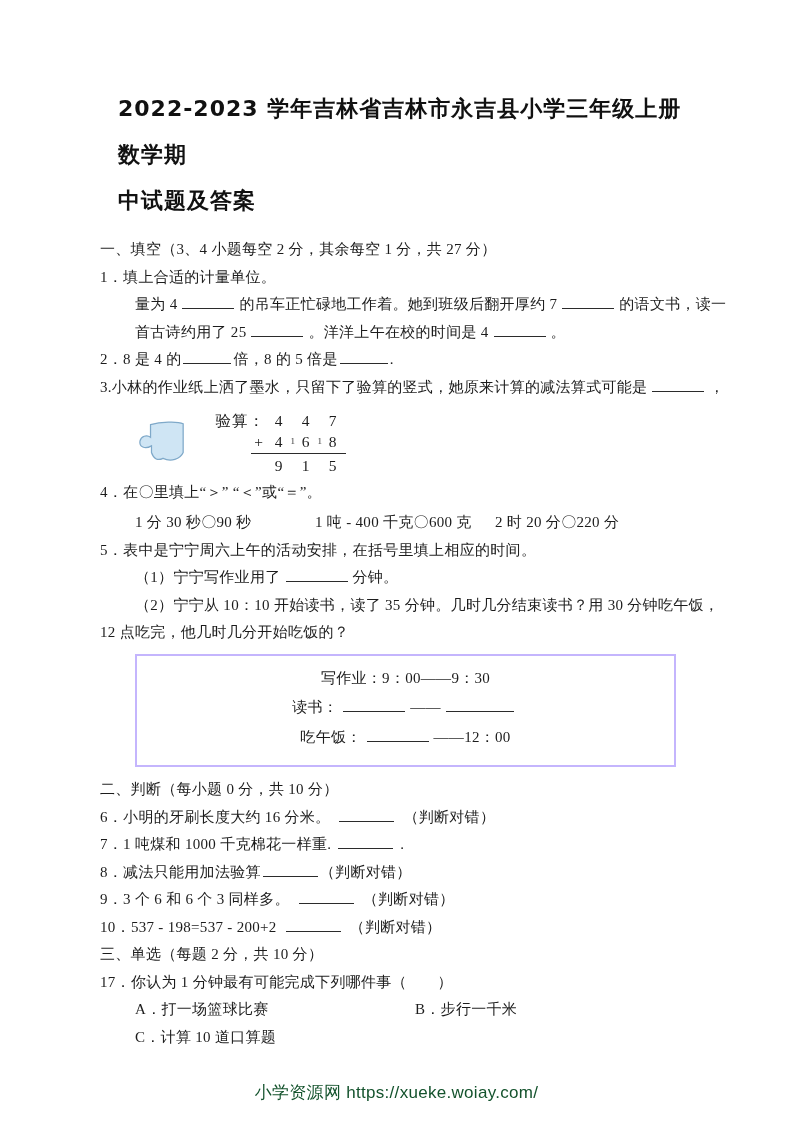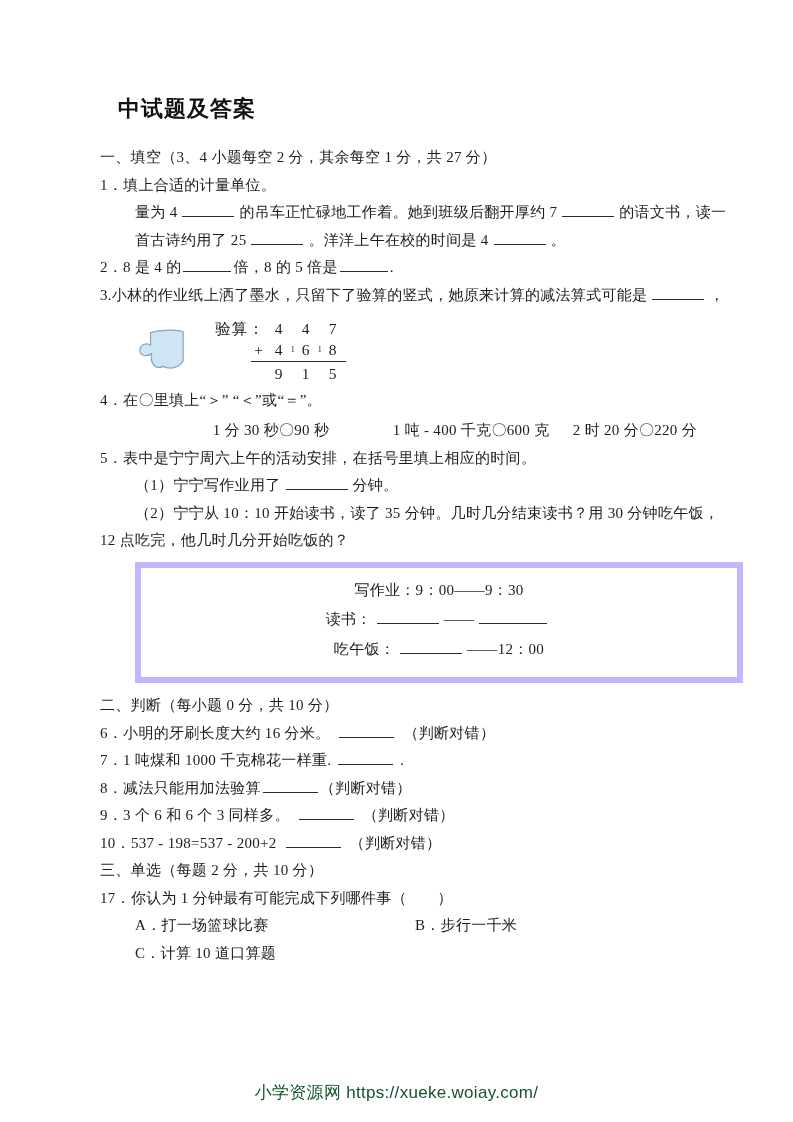--- a/index.html
+++ b/index.html
@@ -22,49 +22,50 @@
   }
   .blank.tight{margin:0 2px;}
   
   .check{display:flex;align-items:flex-start;margin:9px 0 5px 35px;height:64px;}
   .inkblot{margin-top:8px;}
   .vform{
     display:grid;grid-template-columns:50px 27px 27px 27px;
     font-size:15.5px;margin-left:24px;margin-top:0px;
   }
   .vc{position:relative;text-align:center;line-height:21px;height:21px;}
-  .vlabel{text-align:center;letter-spacing:1px;}
+  .vlabel{text-align:right;letter-spacing:1px;}
   .vplus{text-align:right;padding-right:2px;}
   .carry{position:absolute;font-size:9px;right:-3px;bottom:0px;color:#333;}
   .vline{grid-column:1/5;height:0;border-top:1.4px solid #2b2b2b;margin-left:36px;margin-top:1px;margin-bottom:1px;}
   
-  .q4row{display:flex;margin-left:35px;font-size:15px;line-height:30px;letter-spacing:0.3px;justify-content:flex-end;}
+  .q4row{display:flex;margin-left:35px;font-size:15px;line-height:30px;letter-spacing:0.3px;}
   .q4row .c1{width:180px;}
   .q4row .c2{width:180px;}
   
   .tbox{
-    border:6px solid #c4b5fd;margin:7px 0 9px 35px;width:608px;
+    border:2px solid #c4b5fd;margin:7px 0 9px 35px;width:541px;
     box-sizing:border-box;padding:8px 0 13px 0;text-align:center;
   }
   .tbox .ln{line-height:29.5px;}
   
   .optrow{display:flex;margin-left:35px;}
   .optrow .oc1{width:280px;}
   .footer{
     position:absolute;left:0;right:0;bottom:18px;text-align:center;
     font-family:"Liberation Sans","DejaVu Sans",sans-serif;
     font-size:17px;color:#14532d;letter-spacing:0.3px;
   }
 </style>
 </head>
 <body>
 
 <div class="doc">
 
   <h1 class="title">
+    <div>2022-2023 学年吉林省吉林市永吉县小学三年级上册数学期</div>
     <div>中试题及答案</div>
   </h1>
 
   <div class="ln">一、填空（3、4 小题每空 2 分，其余每空 1 分，共 27 分）</div>
 
   <div class="ln">1．填上合适的计量单位。</div>
   <div class="ln ind">
     <span>量为 4</span><span class="blank"></span><span>的吊车正忙碌地工作着。她到班级后翻开厚约 7</span><span class="blank"></span><span>的语文书，读一</span>
   </div>
   <div class="ln ind">

